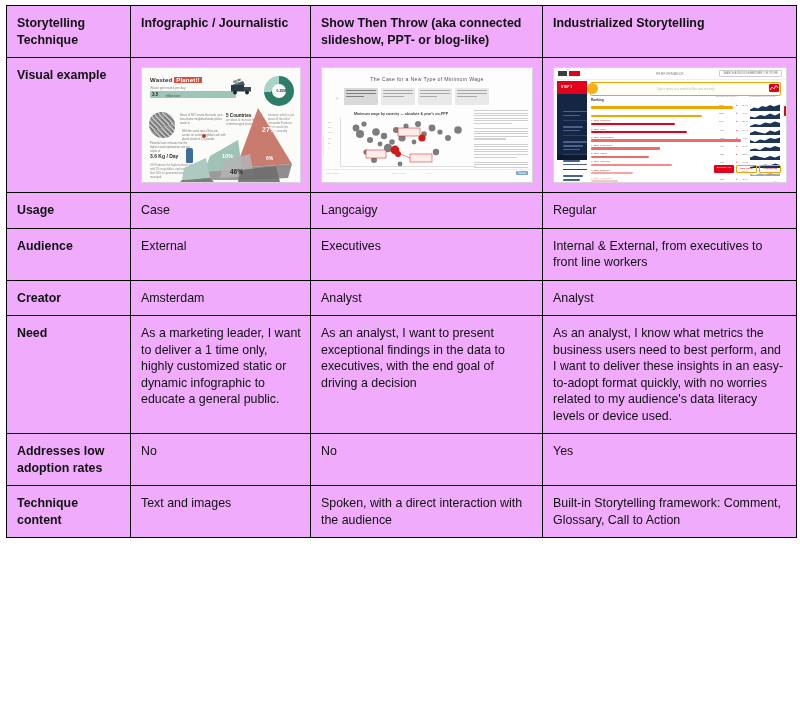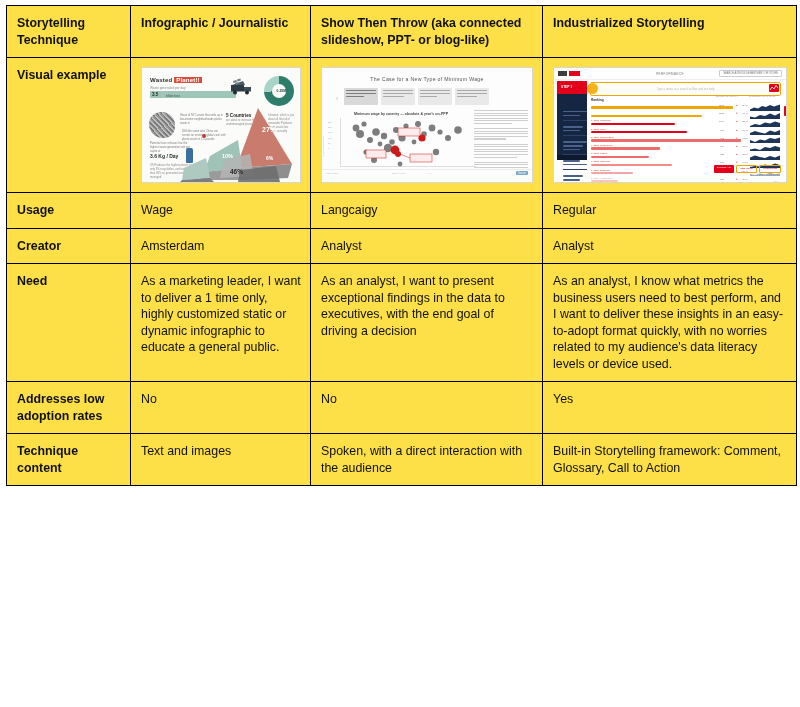--- a/index.html
+++ b/index.html
@@ -21,21 +21,21 @@
     margin: 5px 0 0 6px;
     table-layout: fixed;
   }
   table.comparison td {
     border: 1px solid #000000;
     vertical-align: top;
     padding: 9px 9px 9px 10px;
     font-size: 12.4px;
     line-height: 1.33;
     color: #111111;
-    background: #fde047;
+    background: #f0abfc;
   }
   td.rowlabel {
     font-weight: bold;
     width: 124px;
     margin-left: 29px;
   }
   td.hdr {
     font-weight: bold;
     font-size: 13.2px;
     line-height: 1.35;
@@ -590,25 +590,31 @@
             <b>EXPORT ALL</b>
             <u>SEE MORE</u>
             <u>CUSTOMIZE</u>
           </div>
         </div>
       </td>
     </tr>
 
     <tr>
       <td class="rowlabel">Usage</td>
-      <td>Wage</td>
+      <td>Case</td>
       <td>Langcaigy</td>
       <td>Regular</td>
     </tr>
 
+    <tr>
+      <td class="rowlabel">Audience</td>
+      <td>External</td>
+      <td>Executives</td>
+      <td>Internal &amp; External, from executives to front line workers</td>
+    </tr>
 
     <tr>
       <td class="rowlabel">Creator</td>
       <td>Amsterdam</td>
       <td>Analyst</td>
       <td>Analyst</td>
     </tr>
 
 
     <tr>

